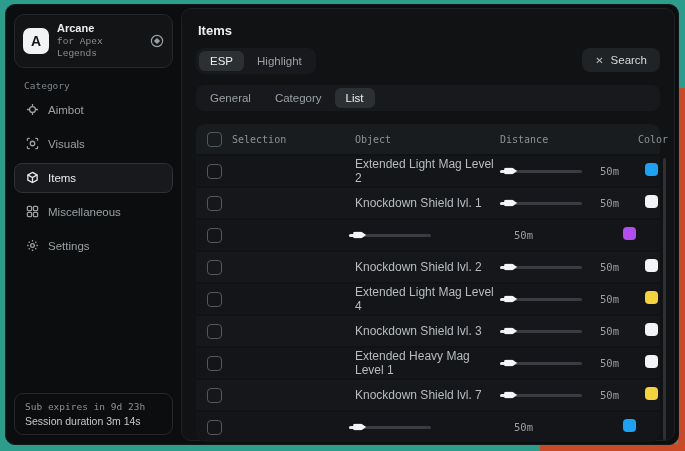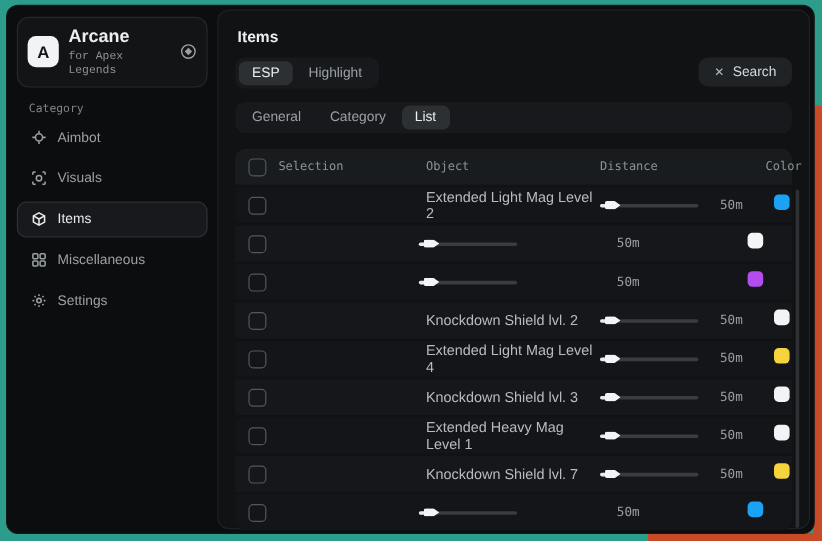--- a/index.html
+++ b/index.html
@@ -14,21 +14,21 @@
     background:#0b0d0e; border-radius:10px; display:flex; overflow:hidden;
     border:1px solid #15181a; }
 
   
   .sidebar { width:175px; flex:0 0 175px; display:flex; flex-direction:column; position:relative; }
   .side-header { margin:9px 8px 0 8px; border:1px solid #26292c; background:#121416;
     border-radius:10px; padding:7px 8px; display:flex; align-items:center; gap:8px; }
   .logo { width:26px; height:26px; background:#f2f3f4; color:#141618; border-radius:7px;
     display:flex; align-items:center; justify-content:center; font-weight:bold; font-size:14px; }
   .side-header .titles { flex:1; line-height:1.25; }
-  .app-name { color:#eceeef; font-size:15px; font-weight:bold; }
+  .app-name { color:#eceeef; font-size:11px; font-weight:bold; }
   .app-sub { color:#8d9295; font-size:9.5px;font-family:Liberation Mono, monospace; }
   .emblem { color:#9aa0a4; display:flex; }
   .category-label { color:#7f858a; font-size:9.5px; margin:12px 0 4px 18px; }
   .nav { display:flex; flex-direction:column; gap:4px; padding:0 8px; }
   .nav-item { display:flex; align-items:center; gap:9px; padding:7px 10px; border-radius:8px;
     color:#9aa0a4; font-size:11.5px; border:1px solid transparent; cursor:default; }
   .nav-item.active { background:#17191c; border-color:#2e3235; color:#e8eaeb; }
   .nav-icon { width:14px; height:14px; display:flex; align-items:center; justify-content:center; }
   .nav-icon svg { width:13px; height:13px; stroke:currentColor; fill:none; stroke-width:1.4; }
   .side-footer { position:absolute; left:8px; right:8px; bottom:9px; border:1px solid #26292c;
@@ -141,20 +141,24 @@
           <span class="nav-icon">
             <svg viewBox="0 0 14 14">
               <circle cx="7" cy="7" r="2"></circle>
               <path d="M7 1.2v1.6M7 11.2v1.6M1.2 7h1.6M11.2 7h1.6M2.9 2.9l1.1 1.1M10 10l1.1 1.1M11.1 2.9L10 4M4 10l-1.1 1.1"></path>
             </svg>
           </span>
           <span>Settings</span>
         </div>
       </div>
 
+    <div class="side-footer">
+      <div class="sub-expires mono">Sub expires in 9d 23h</div>
+      <div class="session">Session duration 3m 14s</div>
+    </div>
   </div>
 
   <div class="main">
     <div class="page-title">Items</div>
 
     <div class="toolbar">
       <div class="tab-group">
           <span class="tab active">ESP</span>
           <span class="tab">Highlight</span>
         </div>
@@ -195,20 +199,21 @@
               </span>
             </span>
             <span class="dist-val mono">50m</span>
             <span class="col-color"><span class="swatch" style="background:#1ba2f2"></span></span>
           </div>
           <div class="t-row">
             <span class="cell-check">
               <span class="checkbox"></span>
             </span>
             <span></span>
+            <span class="obj-name">Knockdown Shield lvl. 1</span>
             <span class="slider">
               <span class="track">
                 <span class="fill" style="width:7.000000000000001%"></span>
                 <span class="thumb" style="left:5.000000000000001%"></span>
               </span>
             </span>
             <span class="dist-val mono">50m</span>
             <span class="col-color"><span class="swatch" style="background:#f2f4f5"></span></span>
           </div>
           <div class="t-row">

